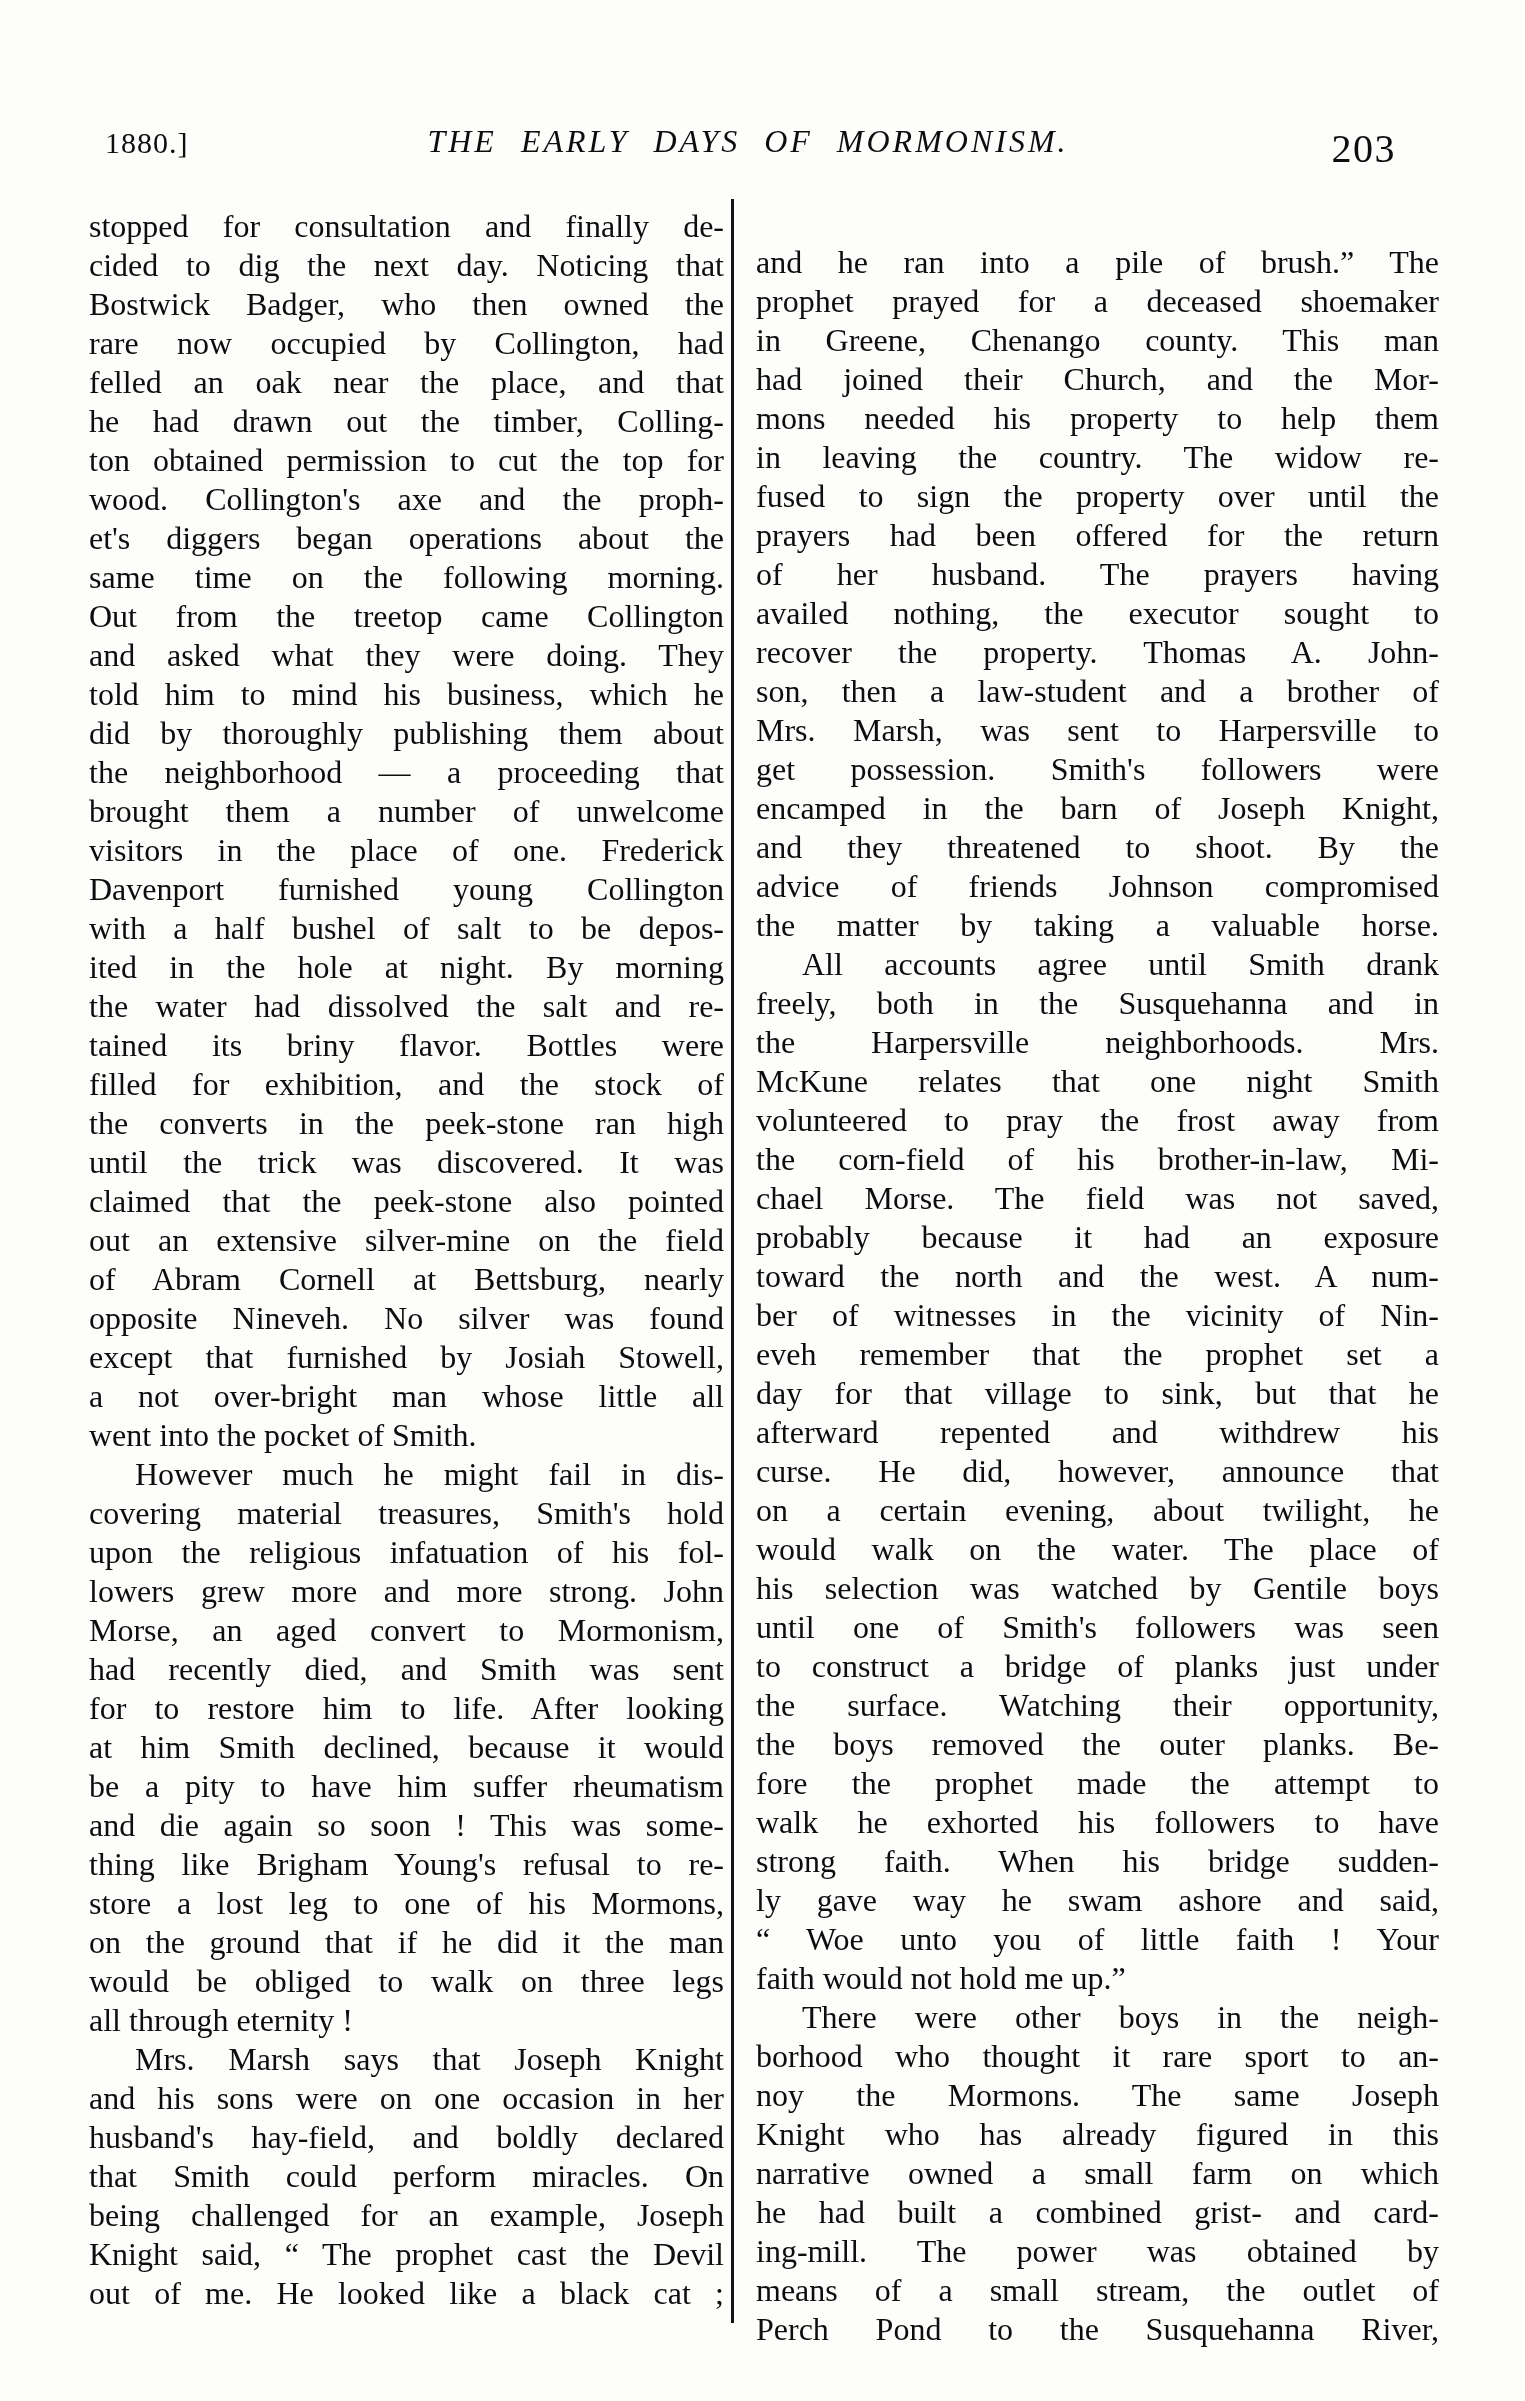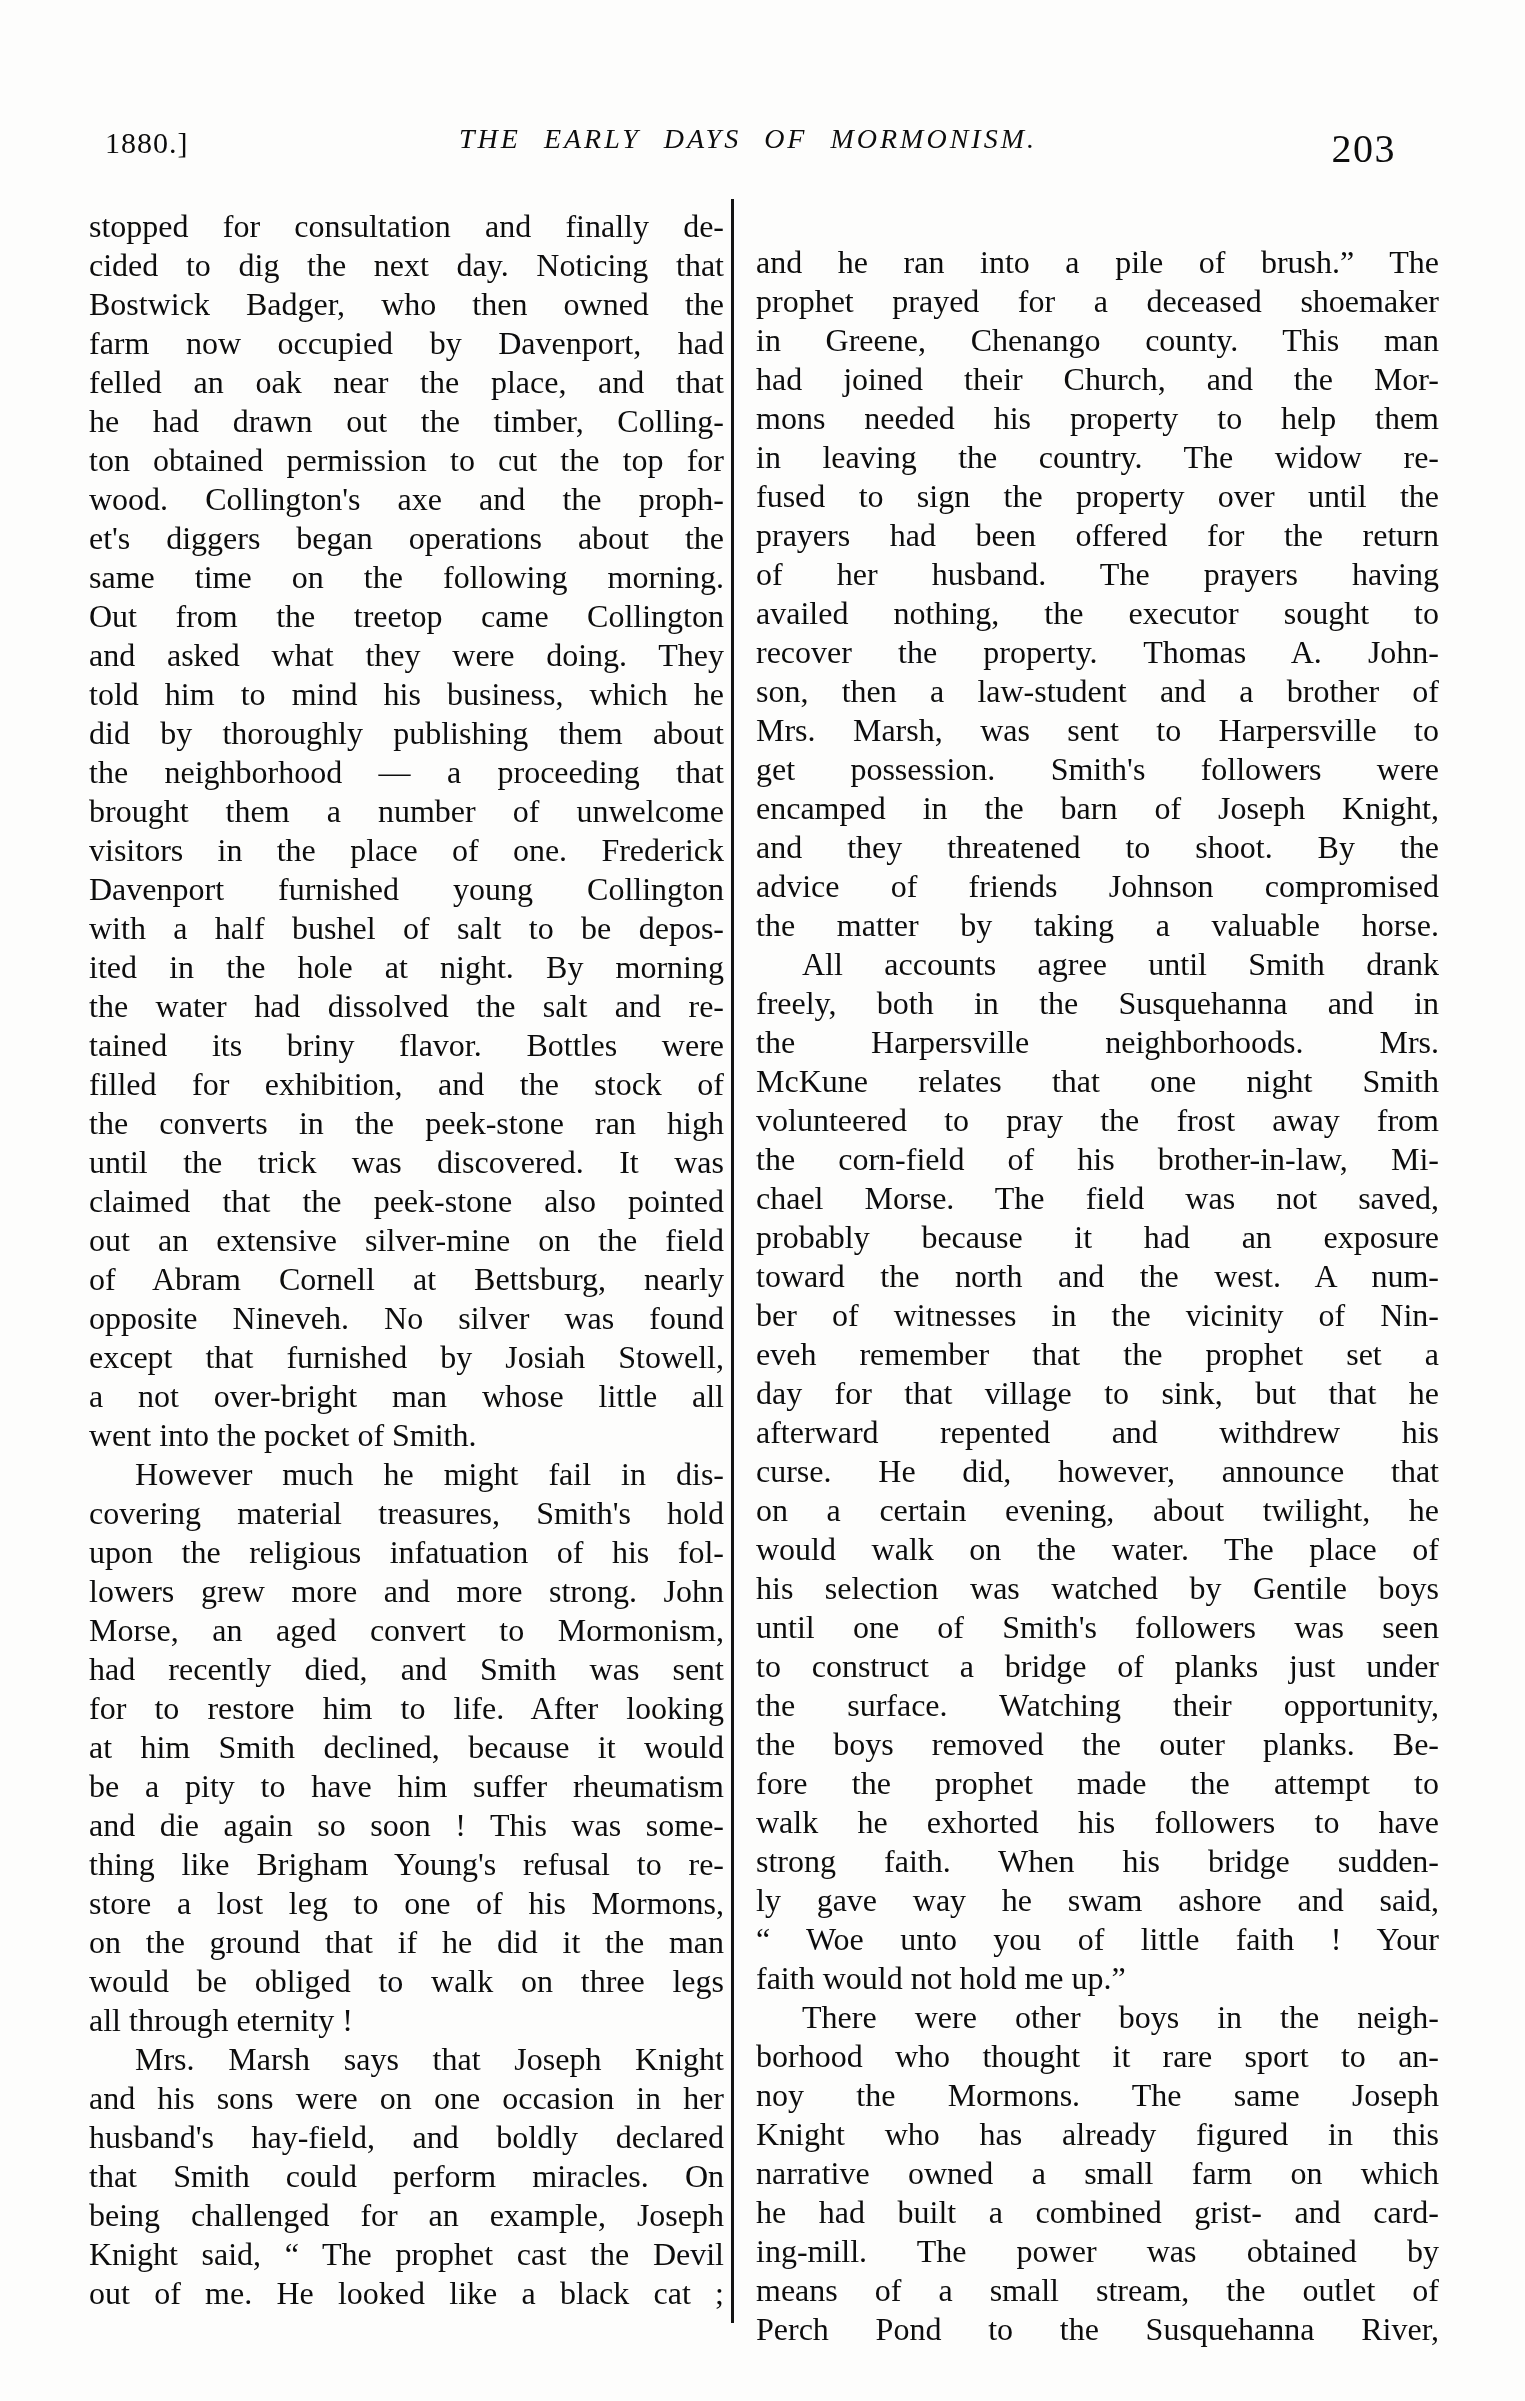--- a/index.html
+++ b/index.html
@@ -18,21 +18,21 @@
   }
   
   .hdr-year {
     position: absolute; left: 105px; top: 126px;
     font-size: 30px; letter-spacing: 1px;
   }
   .hdr-title {
     position: absolute; left: 0; right: 30px; top: 123px;
     text-align: center;
     font-style: italic;
-    font-size: 28px;
+    font-size: 32px;
     letter-spacing: 3px;
     word-spacing: 13px;
   }
   .hdr-page {
     position: absolute; right: 130px; top: 125px;
     font-size: 40px; letter-spacing: 1.5px;
   }
   
   .col {
     position: absolute; top: 207px;
@@ -63,21 +63,21 @@
   <div class="hdr-year">1880.]</div>
 
   <div class="hdr-title">THE EARLY DAYS OF MORMONISM.</div>
 
   <div class="hdr-page">203</div>
 
   <div class="col col-left" id="col-left">
       <div class="line">stopped for consultation and finally de-</div>
       <div class="line">cided to dig the next day.  Noticing that</div>
       <div class="line">Bostwick Badger, who then owned the</div>
-      <div class="line">farm now occupied by Davenport, had</div>
+      <div class="line">rare now occupied by Collington, had</div>
       <div class="line">felled an oak near the place, and that</div>
       <div class="line">he had drawn out the timber, Colling-</div>
       <div class="line">ton obtained permission to cut the top for</div>
       <div class="line">wood.  Collington's axe and the proph-</div>
       <div class="line">et's diggers began operations about the</div>
       <div class="line">same time on the following morning.</div>
       <div class="line">Out from the treetop came Collington</div>
       <div class="line">and asked what they were doing.  They</div>
       <div class="line">told him to mind his business, which he</div>
       <div class="line">did by thoroughly publishing them about</div>

